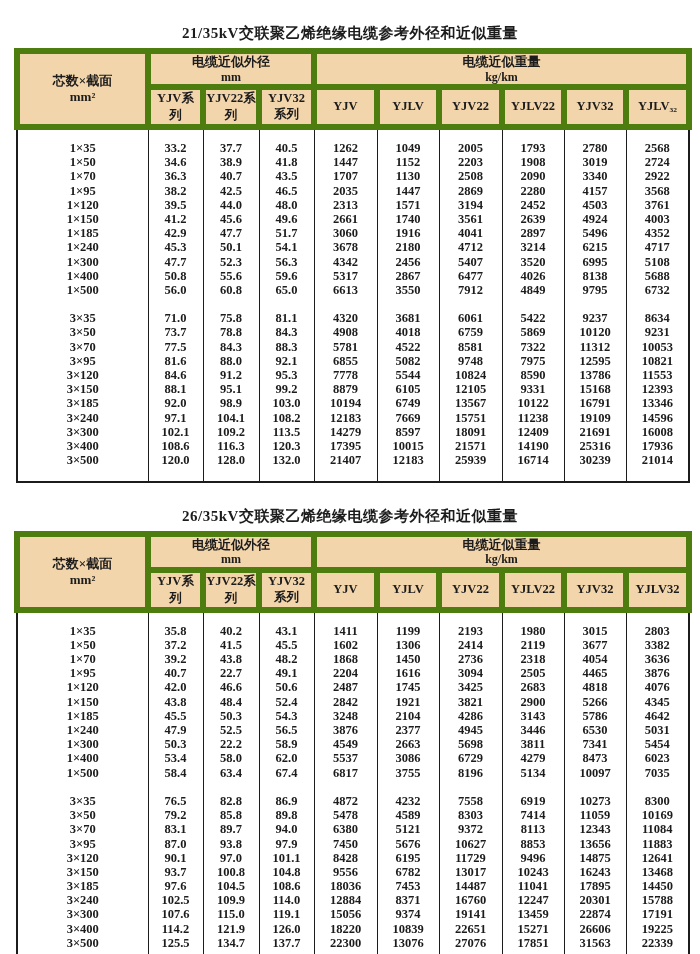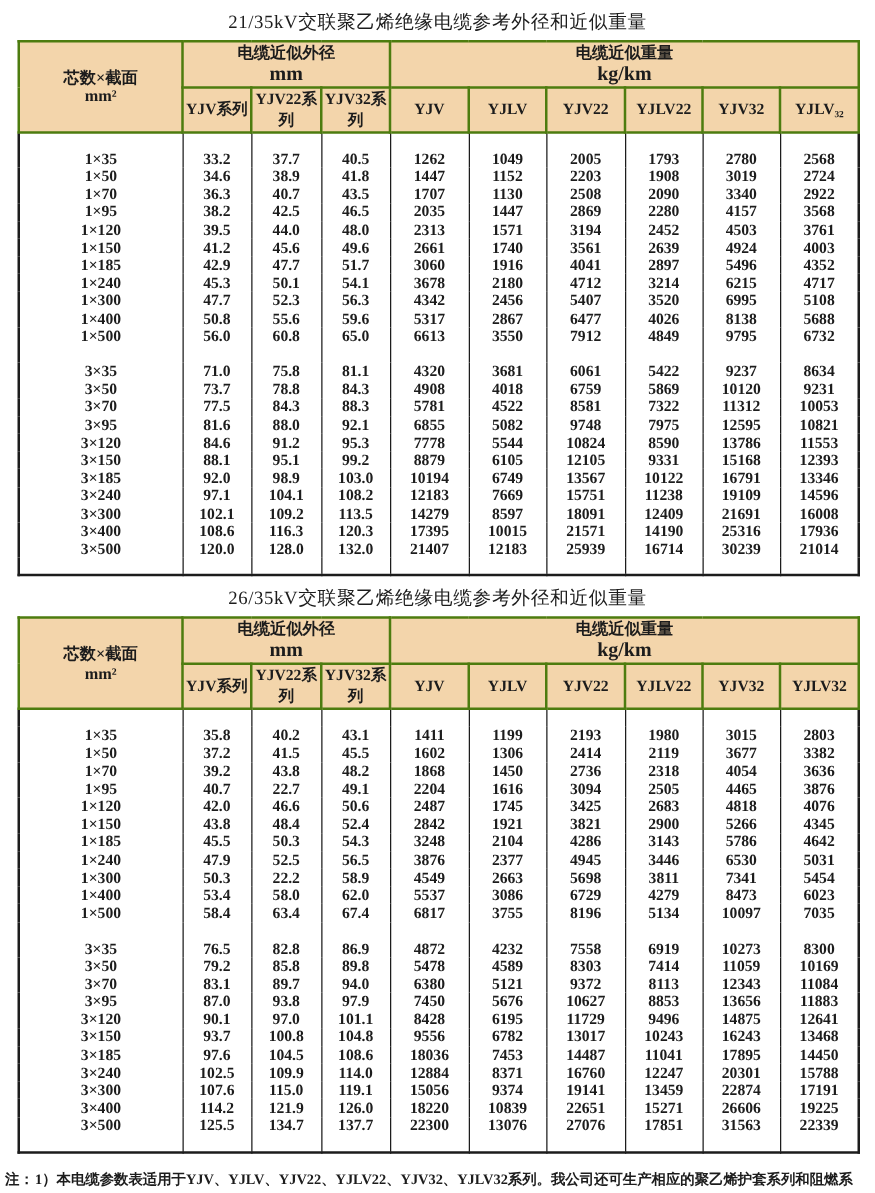--- a/index.html
+++ b/index.html
@@ -5,41 +5,41 @@
   * { box-sizing: border-box; margin: 0; padding: 0; }
   html, body { background: #ffffff; }
   body {
     width: 700px; height: 954px;
     font-family: "Liberation Serif", "DejaVu Serif", serif;
     color: #1c1c1c;
     overflow: hidden;
   }
   .tbl-title {
     text-align: center;
-    font-weight: normal;
+    font-weight: bold;
     font-size: 15px;
-    margin-top: 8px;
+    margin-top: 24px;
     letter-spacing: 0.5px;
   }
   table.spec-table {
     border-collapse: collapse;
     table-layout: fixed;
     width: 672px;
     margin: 5px 0 0 14px;
     border: 2px solid #1c1c1c;
   }
   .spec-table th {
-    border: 2px solid #4d7c0f;
+    border: 6px solid #4d7c0f;
     background: #f3d5ab;
     font-weight: bold;
     padding: 0;
     text-align: center;
   }
   .spec-table thead tr.grp-row th { height: 32px; font-size: 13px; line-height: 1.2; }
-  .spec-table thead .unit-line { font-size: 16px; font-weight: bold; }
+  .spec-table thead .unit-line { font-size: 12px; font-weight: bold; }
   .spec-table thead tr.sub-row th { height: 30px; font-size: 12.5px; }
   .spec-table th.col-spec { font-size: 13px; line-height: 1.25; }
   .spec-table td {
     border-left: 1px solid #1c1c1c;
     border-right: 1px solid #1c1c1c;
     text-align: center;
     font-size: 12.5px;
     font-weight: bold;
     height: 14.2px;
     line-height: 1;

